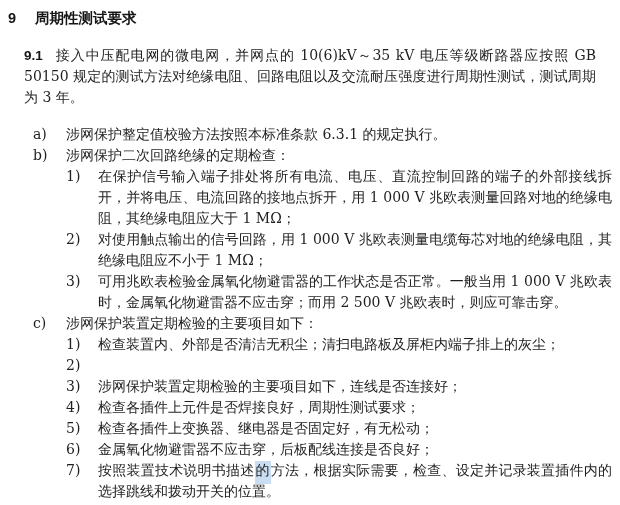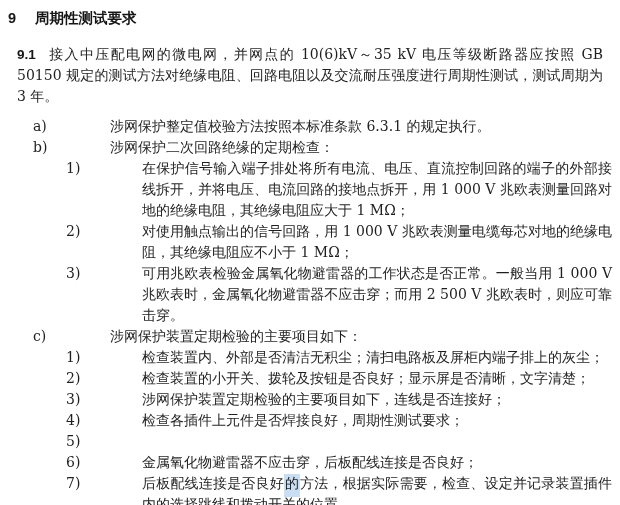--- a/index.html
+++ b/index.html
@@ -28,21 +28,21 @@
     margin: 0 0 15px 0;
     font-family: "Liberation Sans", sans-serif;
     font-weight: 700;
     font-size: 14.5px;
     line-height: 21px;
     color: #161616;
   }
   .heading .h-num { margin-right: 19px; }
   
   .clause {
-    margin: 9px;
+    margin: 16px;
     text-align: justify;
   }
   .clause-num {
     font-family: "Liberation Sans", sans-serif;
     font-weight: 700;
     font-size: 13.5px;
     margin-right: 12px;
     color: #161616;
     white-space: nowrap;
   }
@@ -53,21 +53,20 @@
   }
   .lvl2 { padding-left: 25px; }
   .lvl2 > .label { flex: 0 0 33px; }
   
   .lvl3 { padding-left: 58px; }
   .lvl3 > .label { flex: 0 0 32px; }
   .item > .label { white-space: nowrap; }
   .item > .text {
     flex: 1 1 auto;
     text-align: justify;
-    margin-left: 44px;
   }
   .clause .body-text { }
   
   .hl {
     background: #c9def2;
     padding: 1px 1px 6px 1px;
   }
 </style>
 </head>
 <body>
@@ -113,40 +112,40 @@
     <div class="text">涉网保护装置定期检验的主要项目如下：</div>
   </div>
 
   <div class="item lvl3">
     <span class="label">1)</span>
     <div class="text">检查装置内、外部是否清洁无积尘；清扫电路板及屏柜内端子排上的灰尘；</div>
   </div>
 
   <div class="item lvl3">
     <span class="label">2)</span>
-    <div class="text">检查装置的小开关、拨轮及按钮是否良好；显示屏是否清晰，文字清楚；</div>
   </div>
 
   <div class="item lvl3">
     <span class="label">3)</span>
     <div class="text">涉网保护装置定期检验的主要项目如下，连线是否连接好；</div>
   </div>
 
   <div class="item lvl3">
     <span class="label">4)</span>
     <div class="text">检查各插件上元件是否焊接良好，周期性测试要求；</div>
   </div>
 
   <div class="item lvl3">
     <span class="label">5)</span>
+    <div class="text">检查各插件上变换器、继电器是否固定好，有无松动；</div>
   </div>
 
   <div class="item lvl3">
     <span class="label">6)</span>
     <div class="text">金属氧化物避雷器不应击穿，后板配线连接是否良好；</div>
   </div>
 
   <div class="item lvl3">
     <span class="label">7)</span>
-    <div class="text"><span>后板配线连接是否良好</span><span class="hl">的</span><span>方法，根据实际需要，检查、设定并记录装置插件内的选择跳线和拨动开关的位置。</span></div>
+    <div class="text"><span>按照装置技术说明书描述</span><span class="hl">的</span><span>方法，根据实际需要，检查、设定并记录装置插件内的选择跳线和拨动开关的位置。</span></div>
   </div>
 
 </div>
 
 </body></html>

